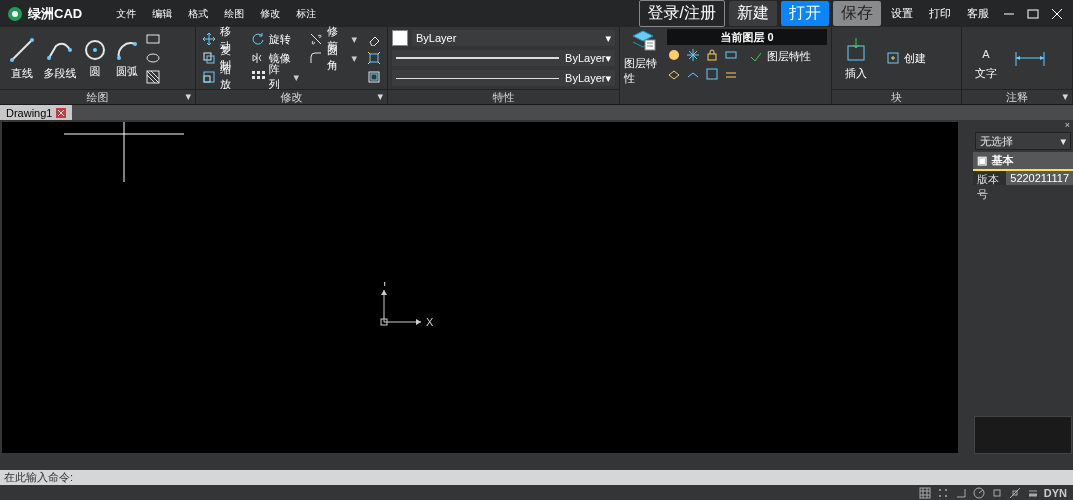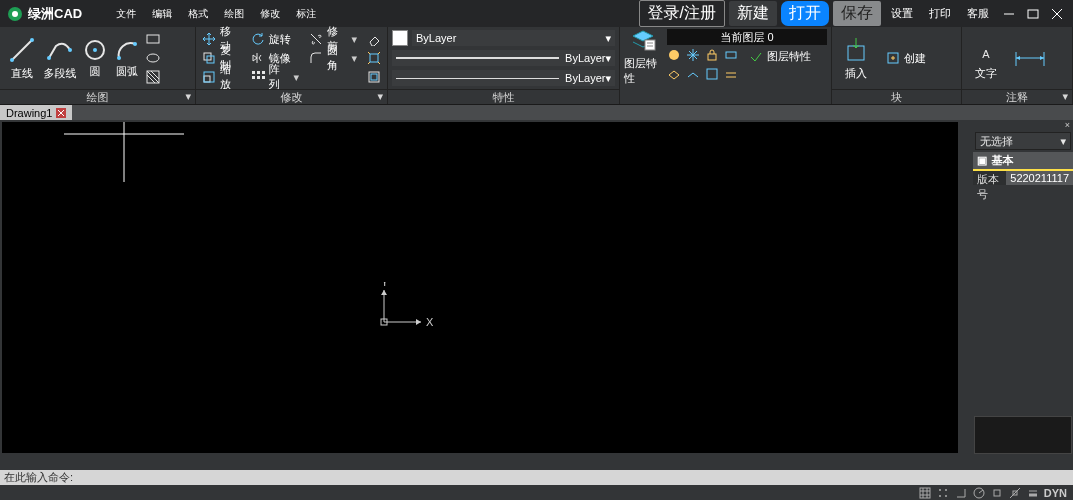--- a/index.html
+++ b/index.html
@@ -5,41 +5,41 @@
   * { margin:0; padding:0; box-sizing:border-box; font-family:"Microsoft YaHei",Arial,sans-serif; font-size:11px; user-select:none; }
   body { background:#333537; color:#e6e6e6; width:1073px; height:500px; overflow:hidden; }
   .titlebar { height:27px; background:#252628; display:flex; align-items:center; padding:0 6px; gap:4px; }
   .logo-icon { width:18px; height:18px; display:flex; align-items:center; justify-content:center; }
   .app-title { font-weight:bold; color:#fff; font-size:13px; margin-right:22px; }
   .menus { display:flex; gap:0; }
   .menu-item { padding:4px 8px; color:#fff; font-size:10px; cursor:pointer; }
   .title-right { margin-left:auto; display:flex; align-items:center; gap:4px; }
   .tbtn { padding:2px 8px; border-radius:2px; background:#3a3c3e; color:#fff; cursor:pointer; font-size:16px; }
   .tbtn.login { border:1px solid #888; background:transparent; }
-  .tbtn.open { background:#0a84ff;border-radius:7px; }
+  .tbtn.open { background:#0a84ff; }
   .tbtn.save { background:#888a8c; color:#222; }
   .tlink { color:#fff; padding:2px 6px; cursor:pointer; font-size:11px; }
   .win-icon { width:14px; height:14px; display:flex; align-items:center; justify-content:center; cursor:pointer; margin:0 3px; }
   .ribbon { height:78px; background:#333537; display:flex; align-items:stretch; border-bottom:1px solid #1a1a1a; }
   .panel { position:relative; border-right:1px solid #222; display:flex; flex-direction:column; }
   .panel-body { flex:1; display:flex; align-items:center; padding:2px 4px; gap:2px; }
   .panel-title { height:15px; text-align:center; color:#d8d8d8; font-size:11px; border-top:1px solid #222; position:relative; }
   .panel-title .dd { position:absolute; right:4px; top:0; }
   .bigbtn { display:flex; flex-direction:column; align-items:center; justify-content:center; width:36px; height:56px; cursor:pointer; gap:2px; }
   .bigbtn .lbl, .smallbtn .lbl { color:#fff; font-size:11px; }
   .iconbox { display:flex; align-items:center; justify-content:center; }
   .smallgrid { display:grid; grid-template-columns:1fr; gap:1px; }
   .smallbtn { display:flex; align-items:center; height:18px; cursor:pointer; padding:0 2px; gap:4px; }
   .iconcol { display:grid; grid-template-columns:18px; gap:1px; }
   .iconcol .ic { width:18px; height:18px; display:flex; align-items:center; justify-content:center; cursor:pointer; }
   .prop-row { display:flex; align-items:center; height:18px; gap:4px; }
   .color-chip { width:16px; height:16px; background:#fff; border:1px solid #888; }
   .prop-sel { flex:1; background:#3a3c3e; color:#fff; height:16px; display:flex; align-items:center; padding:0 4px; justify-content:space-between; min-width:110px; cursor:pointer; }
   .prop-sel .line { flex:1; height:1px; background:#ddd; margin-right:6px; }
-  .layer-name { background:#111; color:#fff; height:16px; width:160px; display:flex; align-items:center; justify-content:center; padding:0 6px; cursor:pointer; }
+  .layer-name { background:#111; color:#fff; height:16px; width:160px; display:flex; align-items:center; justify-content:center; padding:0 6px; cursor:pointer;font-weight:bold; }
   .tabstrip { height:15px; background:#494b4d; display:flex; align-items:center; }
   .doc-tab { background:#c8c8c8; color:#000; padding:0 6px; height:15px; display:flex; align-items:center; font-size:10px; gap:4px; }
   .doc-close { width:10px; height:10px; background:#c04040; display:flex; align-items:center; justify-content:center; cursor:pointer; }
   .workspace { display:flex; height:335px; background:#333537; }
   .canvas-wrap { flex:1; position:relative; background:#333537; padding:2px; }
   .canvas { width:100%; height:100%; background:#000; position:relative; }
   .scroll-y { width:13px; background:#333537; }
   .scroll-x { height:12px; background:#333537; }
   .props-pane { width:100px; background:#333537; display:flex; flex-direction:column; }
   .props-close { height:10px; text-align:right; color:#ccc; font-size:9px; padding-right:3px; cursor:pointer; }

